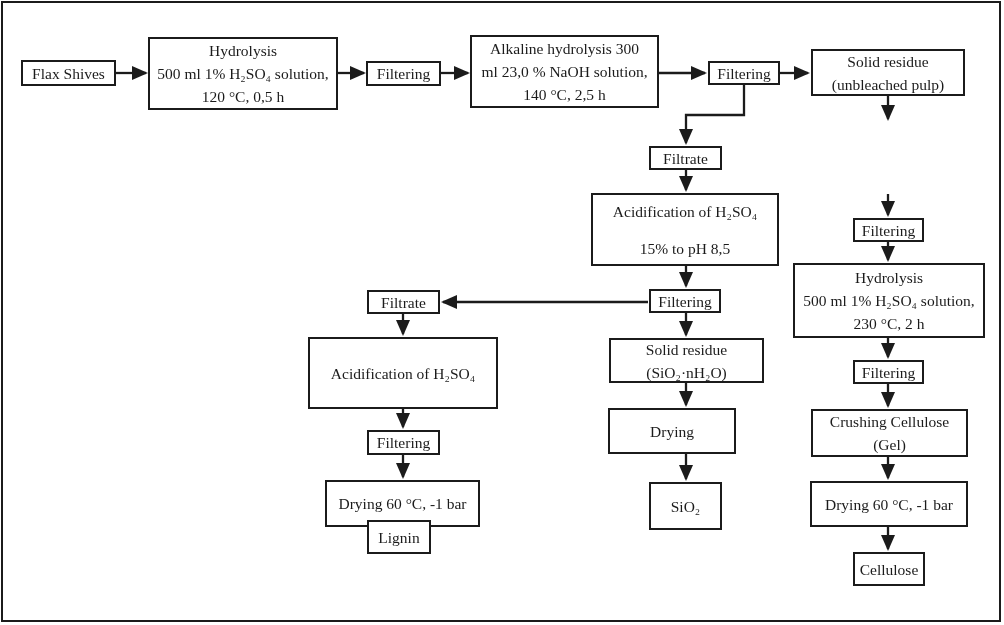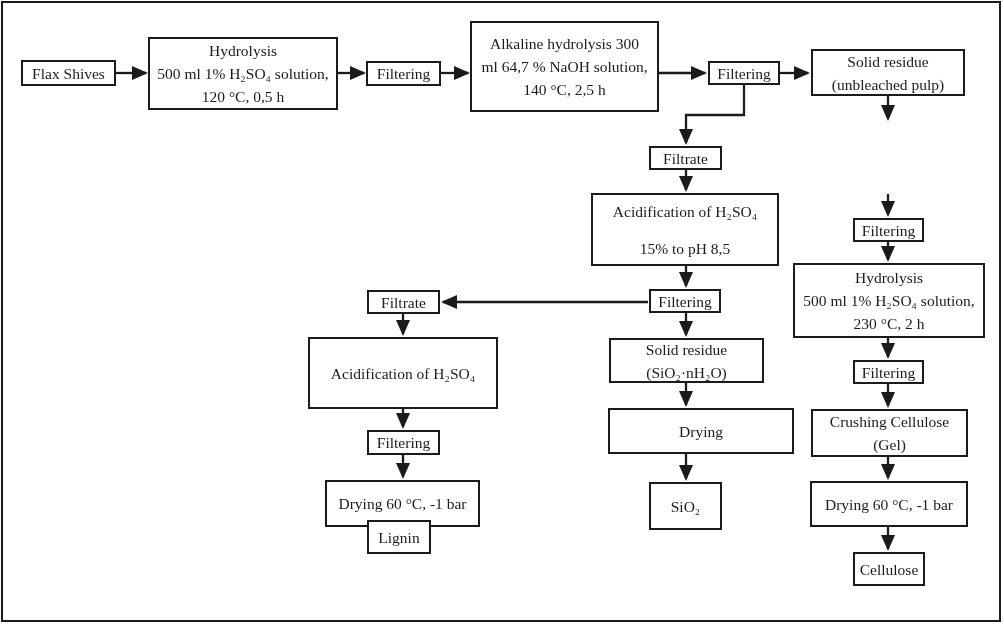--- a/index.html
+++ b/index.html
@@ -87,23 +87,23 @@
   <div class="node" style="left:148px;top:37px;width:190px;height:73px">
     <div>Hydrolysis</div>
     <div>500 ml 1% H₂SO₄ solution,</div>
     <div>120 °C, 0,5 h</div>
   </div>
 
   <div class="node" style="left:366px;top:61px;width:75px;height:25px">
     <div>Filtering</div>
   </div>
 
-  <div class="node" style="left:470px;top:21px;width:189px;height:91px">
+  <div class="node" style="left:470px;top:35px;width:189px;height:73px">
     <div>Alkaline hydrolysis 300</div>
-    <div>ml 64,7 % NaOH solution,</div>
+    <div>ml 23,0 % NaOH solution,</div>
     <div>140 °C, 2,5 h</div>
   </div>
 
   <div class="node" style="left:708px;top:61px;width:72px;height:24px">
     <div>Filtering</div>
   </div>
 
   <div class="node" style="left:811px;top:49px;width:154px;height:47px">
     <div>Solid residue</div>
     <div>(unbleached pulp)</div>
@@ -148,21 +148,21 @@
 
   <div class="node" style="left:649px;top:289px;width:72px;height:24px">
     <div>Filtering</div>
   </div>
 
   <div class="node" style="left:609px;top:338px;width:155px;height:45px">
     <div>Solid residue</div>
     <div>(SiO₂·nH₂O)</div>
   </div>
 
-  <div class="node" style="left:608px;top:408px;width:186px;height:46px">
+  <div class="node" style="left:608px;top:408px;width:128px;height:46px">
     <div>Drying</div>
   </div>
 
   <div class="node" style="left:649px;top:482px;width:73px;height:48px">
     <div>SiO₂</div>
   </div>
 
   <div class="node" style="left:367px;top:290px;width:73px;height:24px">
     <div>Filtrate</div>
   </div>

